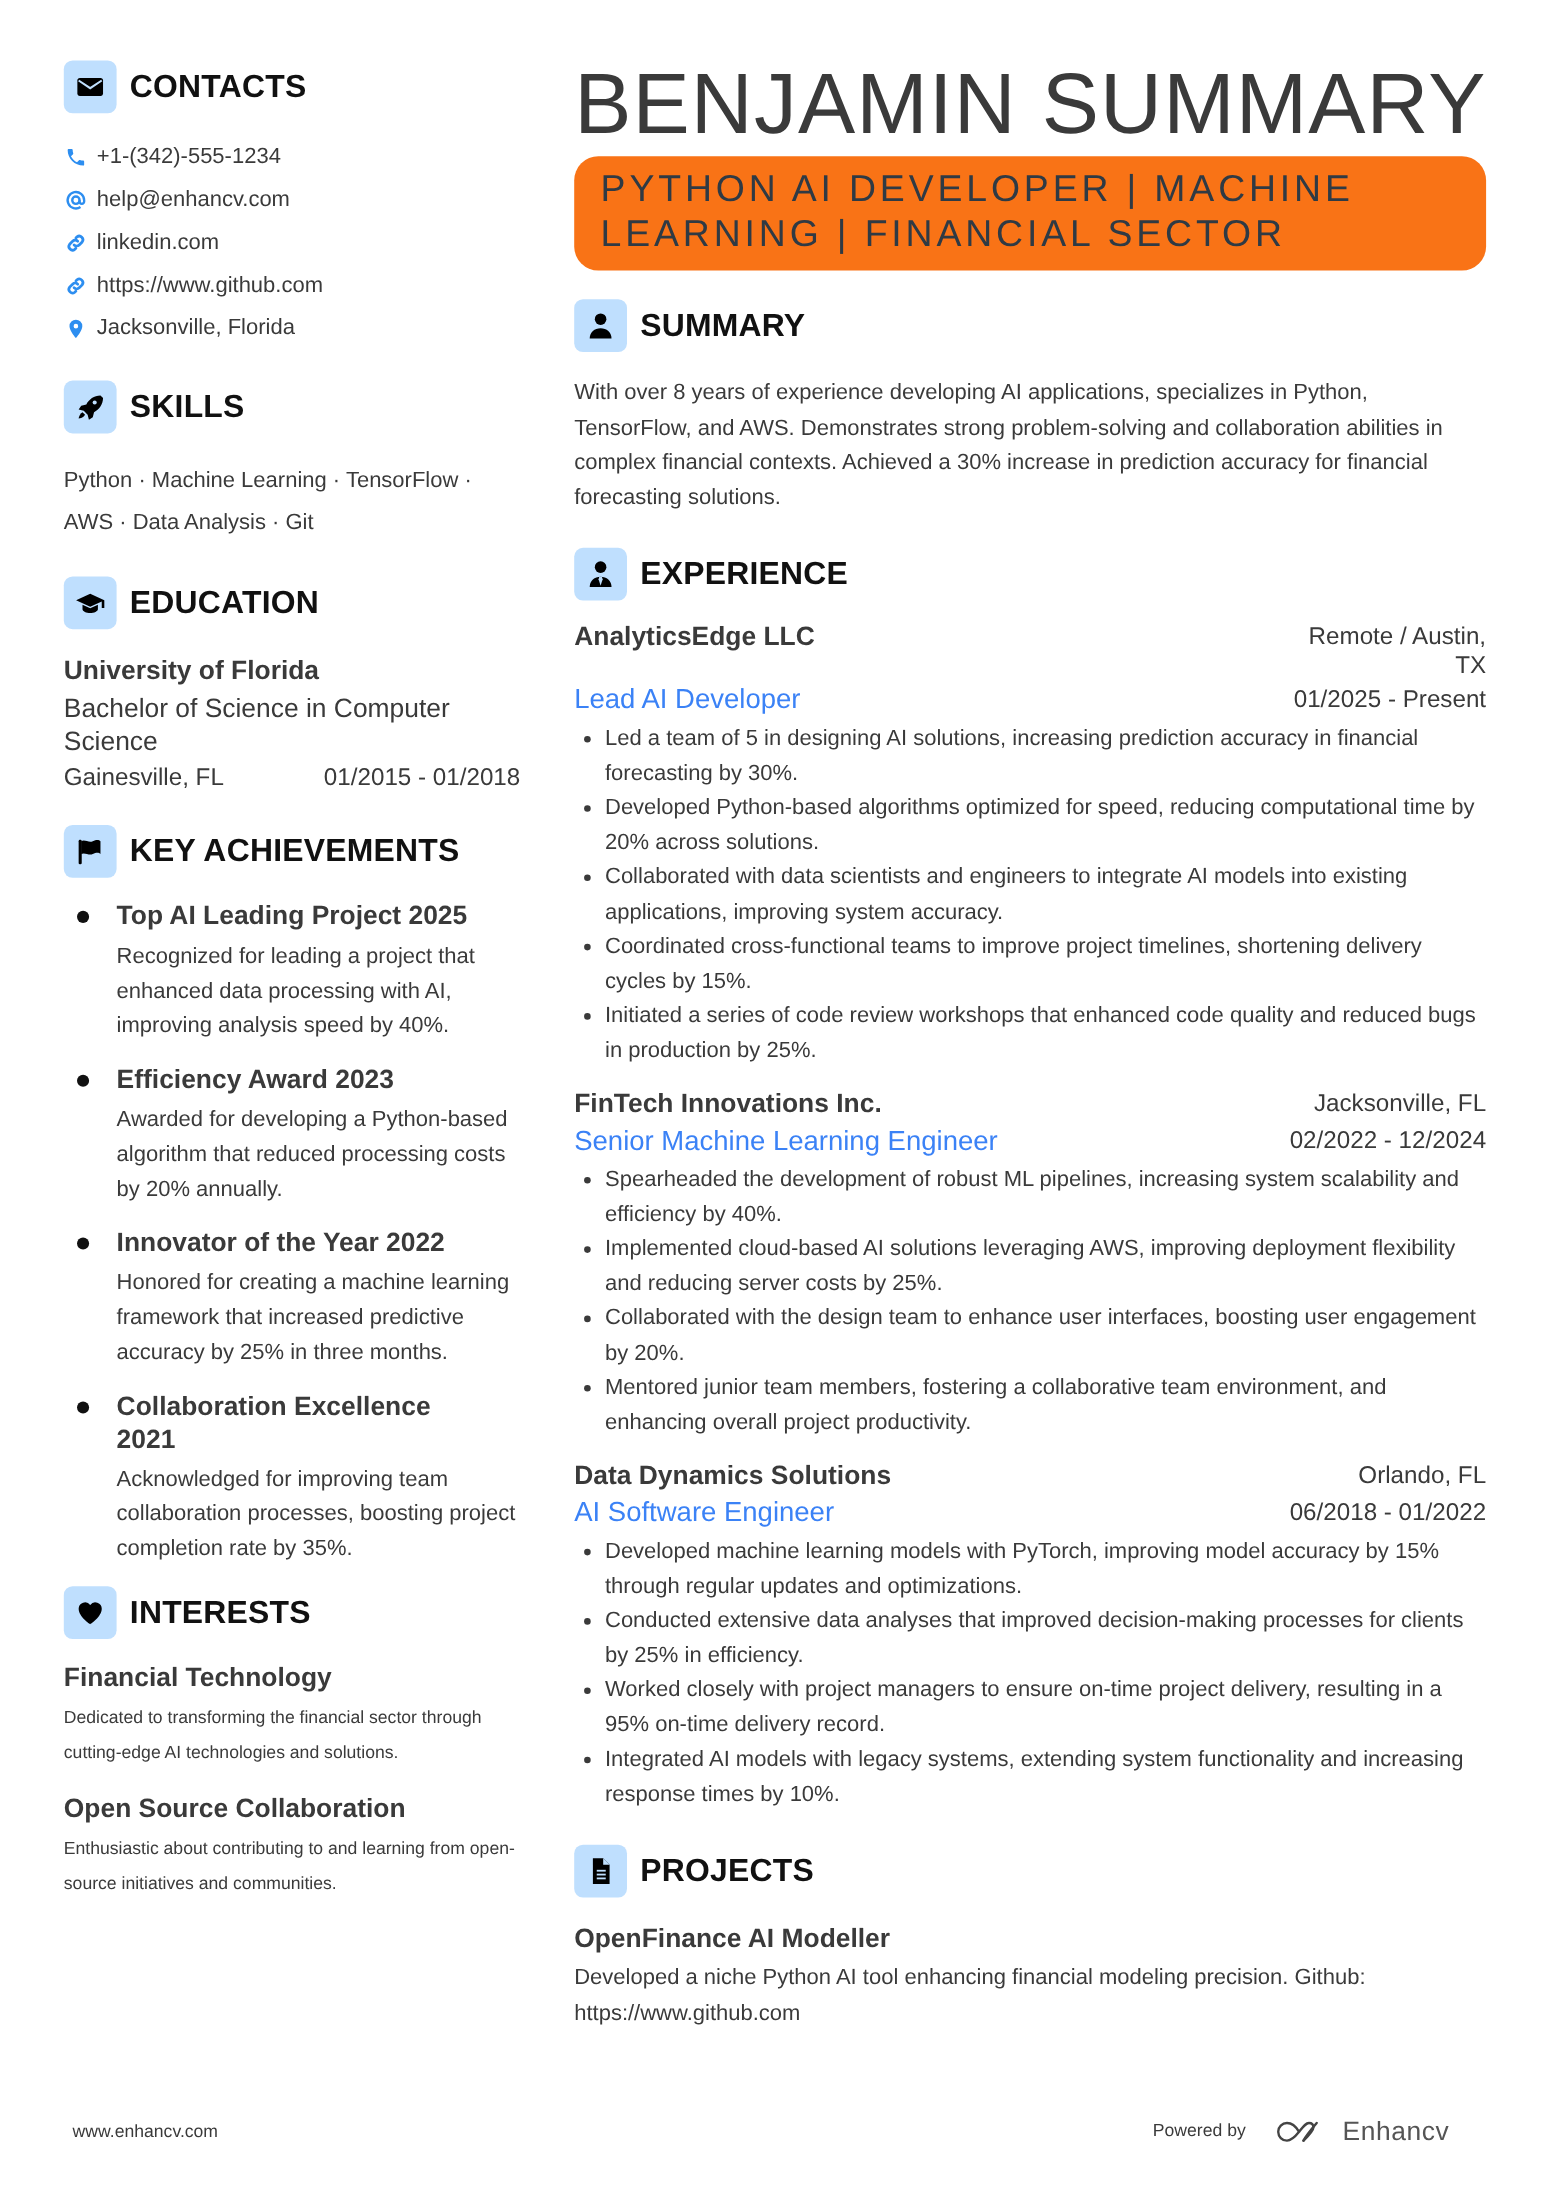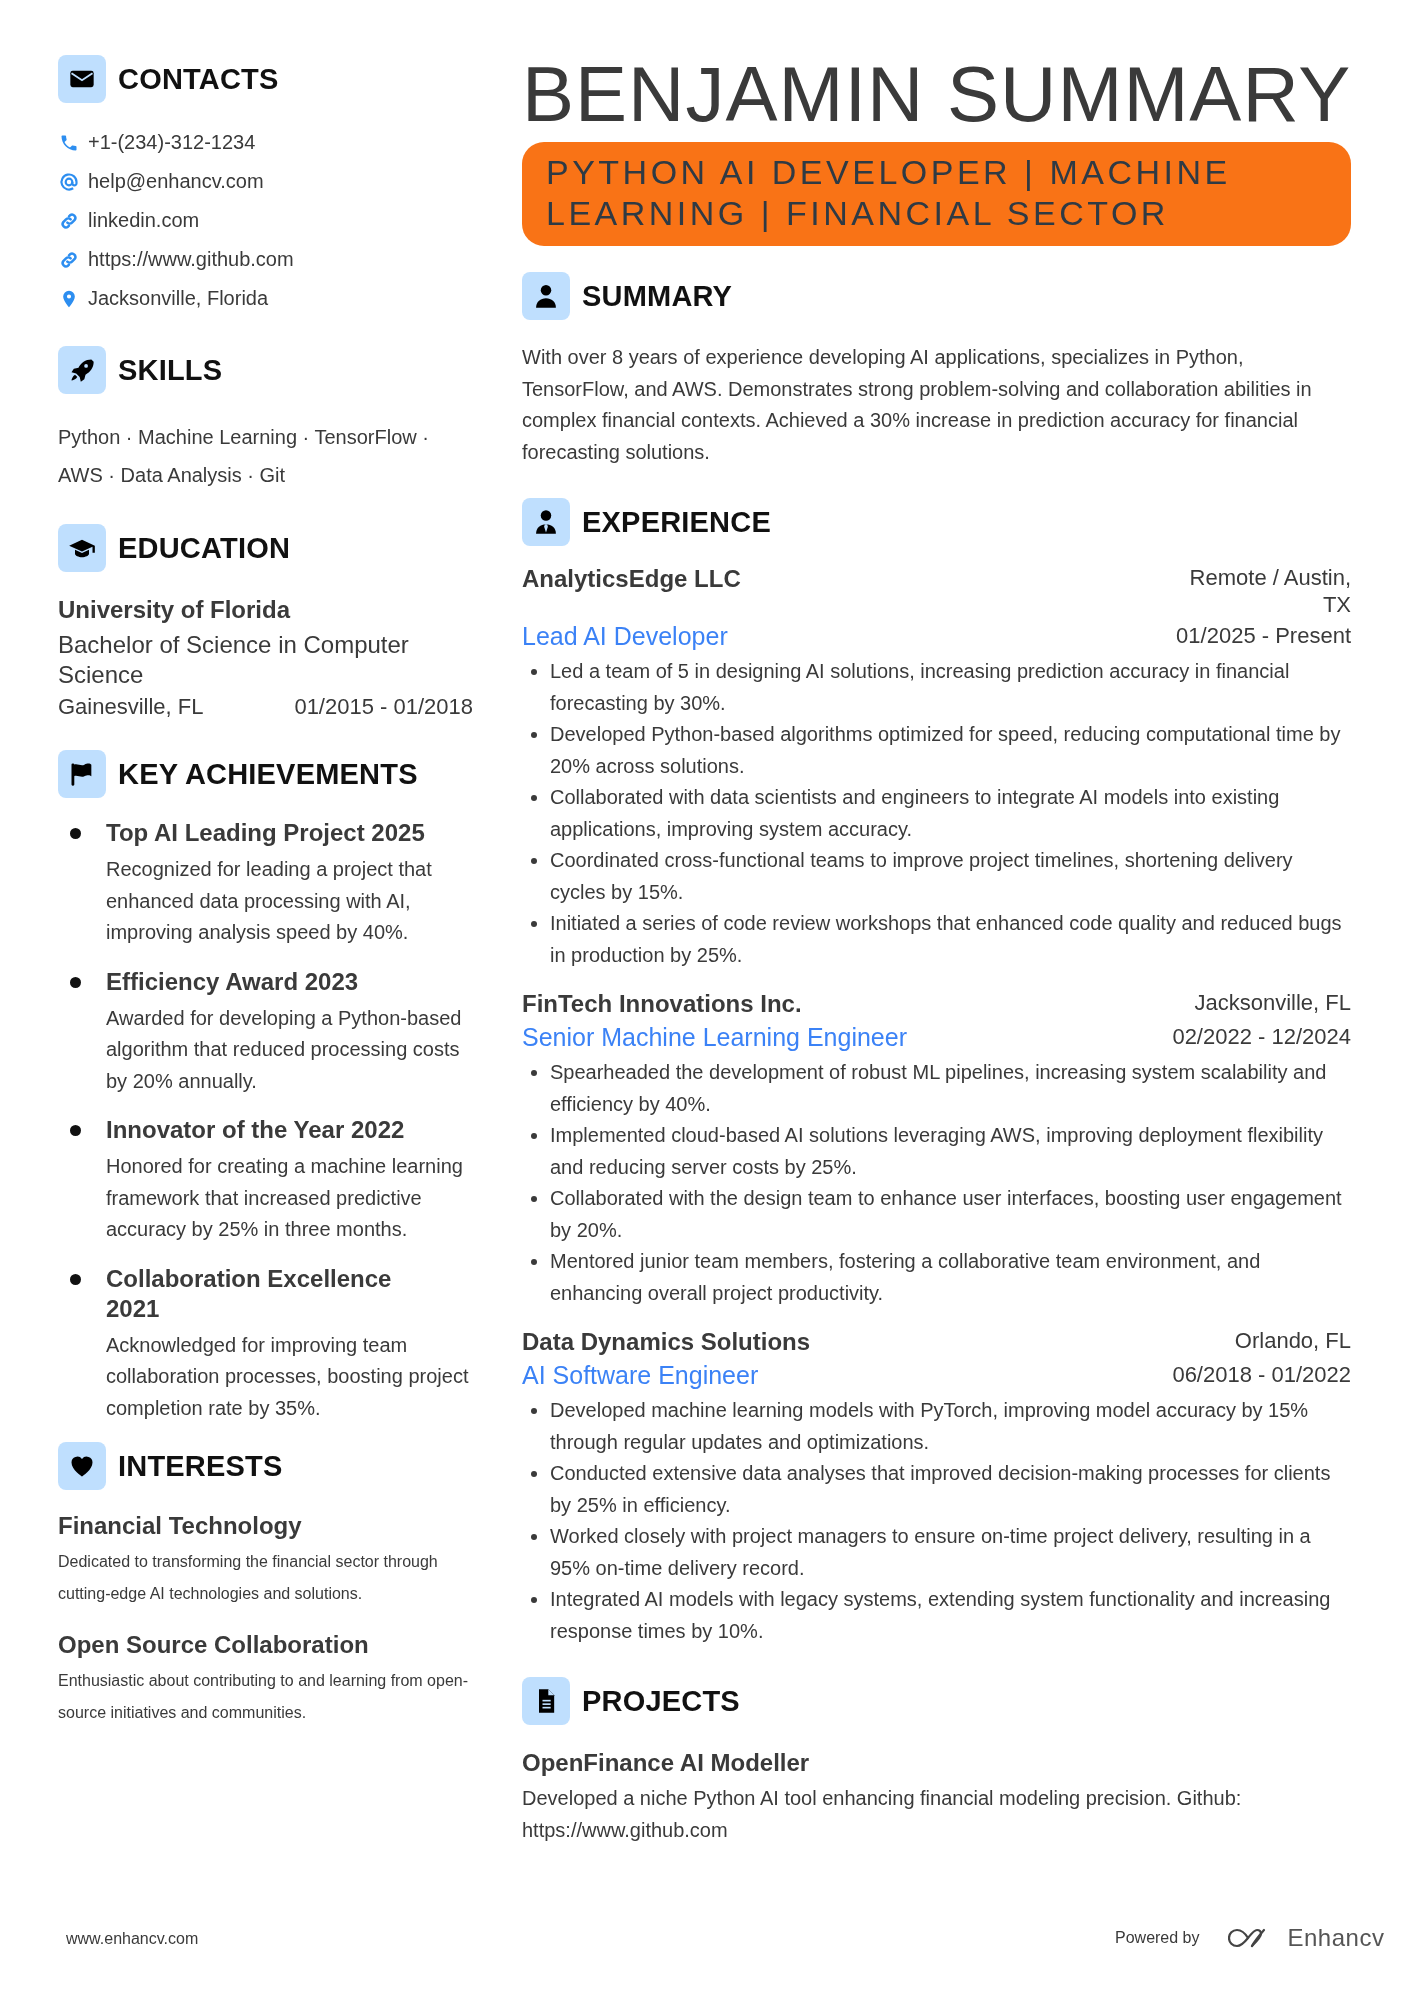--- a/index.html
+++ b/index.html
@@ -50,21 +50,21 @@
   .role { font-size: 25px; color: #3b82f6; line-height: 36px; }
   .dates { font-size: 22px; color: #3a3a3a; line-height: 36px; }
   .bullets { margin-top: 2px; list-style: none; }
   .bullets li { position: relative; padding-left: 28px; font-size: 20px; line-height: 31.5px; color: #3a3a3a; }
   .bullets li::before { content: ""; position: absolute; left: 9px; top: 13px; width: 6px; height: 6px; border-radius: 50%; background: #3a3a3a; }
 
   .proj-title { margin-top: 24px; font-size: 24px; font-weight: 700; color: #3a3a3a; }
   .proj-desc { margin-top: 6px; font-size: 20px; line-height: 31.5px; color: #3a3a3a; }
 
   .footer-left { position: absolute; left: 66px; top: 1930px; font-size: 16px; color: #3a3a3a; }
-  .footer-right { position: absolute; left: 1115px; top: 1924px; display: flex; align-items: center; }
+  .footer-right { position: absolute; left: 1048px; top: 1924px; display: flex; align-items: center; }
   .footer-right .pb { font-size: 16px; color: #3a3a3a; margin-right: 28px; }
   .footer-right .logo { width: 48px; height: 26px; margin-right: 12px; }
   .footer-right .brand { font-size: 24px; color: #555; letter-spacing: 0.5px; }
 </style>
 </head>
 <body>
 
 <div class="left">
 
   <section>
@@ -77,21 +77,21 @@
       </div>
       <div class="sec-title">CONTACTS</div>
     </div>
     <div class="contacts">
       <div class="contact">
         <span class="ci">
             <svg viewBox="0 0 24 24">
               <path d="M6.6 10.8c1.4 2.8 3.8 5.1 6.6 6.6l2.2-2.2c.3-.3.7-.4 1-.2 1.1.4 2.3.6 3.6.6.6 0 1 .4 1 1V20c0 .6-.4 1-1 1C10.6 21 3 13.4 3 4c0-.6.4-1 1-1h3.5c.6 0 1 .4 1 1 0 1.2.2 2.4.6 3.6.1.3 0 .7-.2 1z" fill="#2d8ef0"></path>
             </svg>
           </span>
-        <span>+1-(234)-312-1234</span>
+        <span>+1-(342)-555-1234</span>
       </div>
       <div class="contact">
         <span class="ci">
             <svg viewBox="0 0 24 24">
               <circle cx="12" cy="12" r="4" stroke="#2d8ef0" stroke-width="2.6" fill="none"></circle>
               <path d="M16 12v1.5a2.5 2.5 0 005 0V12a9 9 0 10-4 7.5" stroke="#2d8ef0" stroke-width="2.6" fill="none"></path>
             </svg>
           </span>
         <span>help@enhancv.com</span>
       </div>

